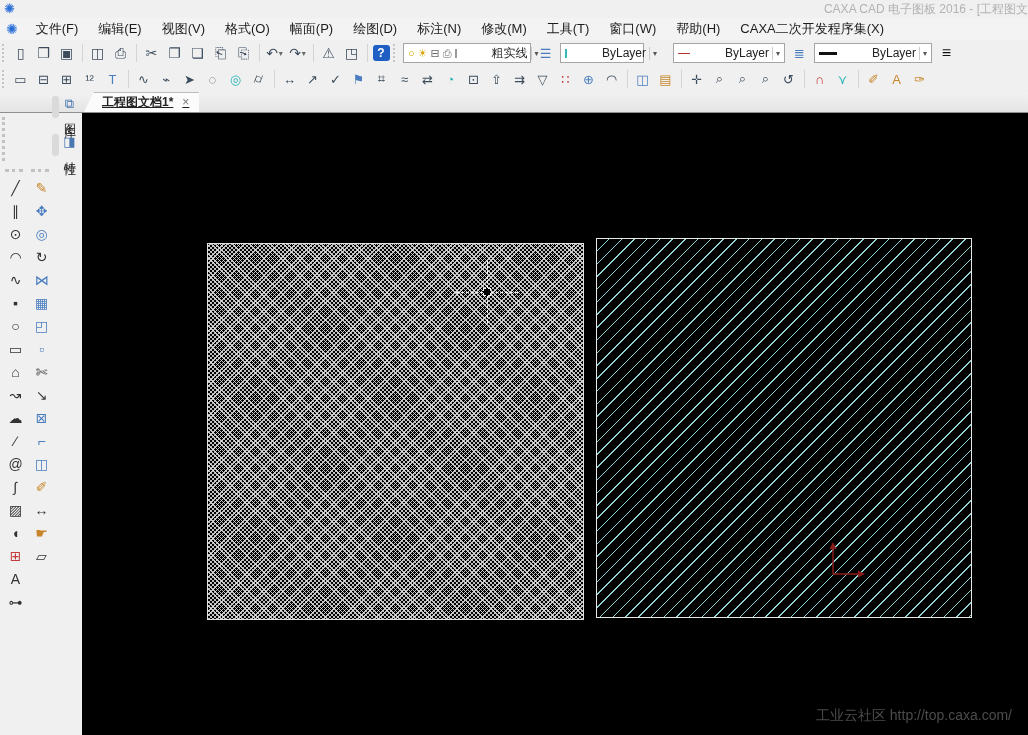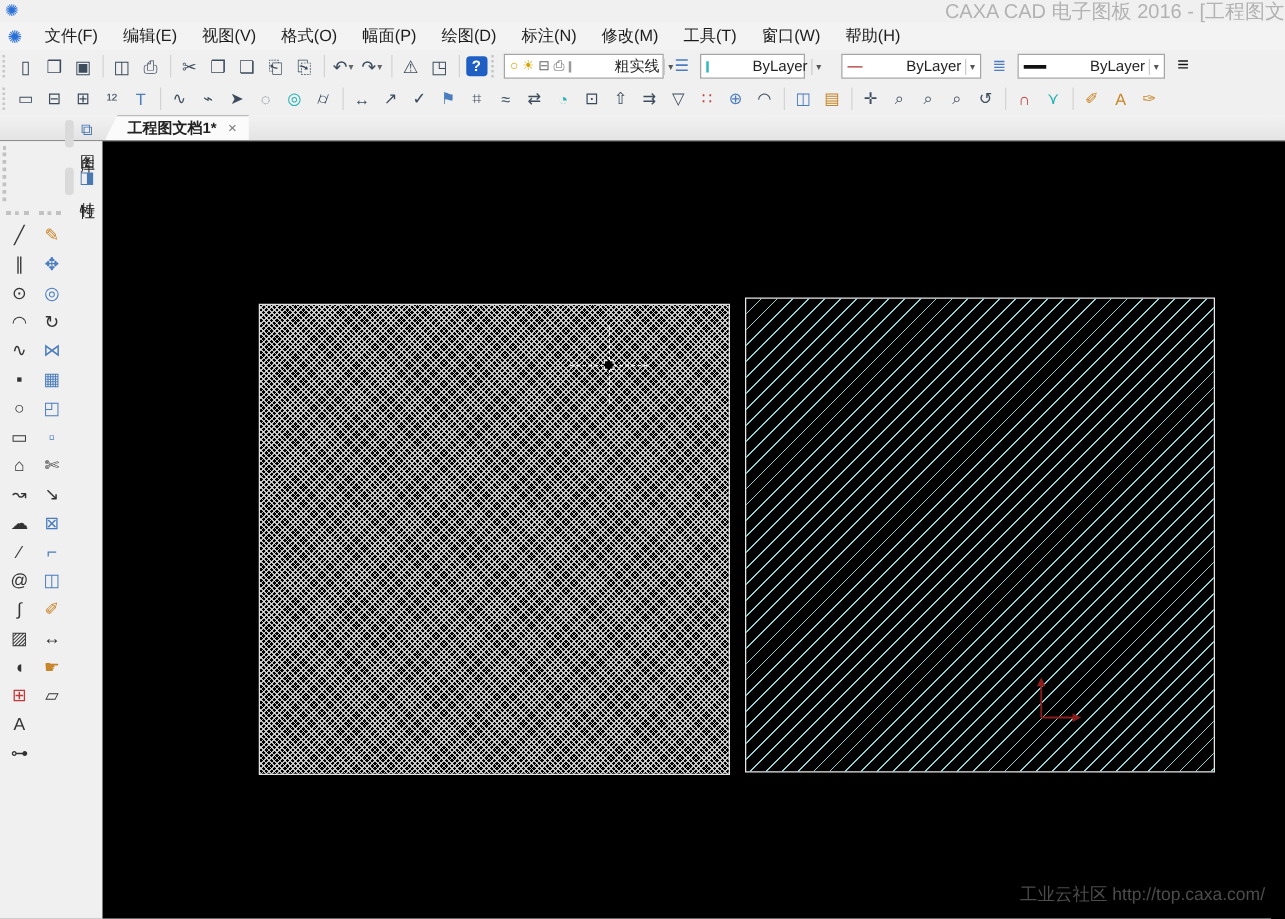--- a/index.html
+++ b/index.html
@@ -2,21 +2,21 @@
 <html><head>
 <meta charset="utf-8">
 <style>
   * { margin:0; padding:0; box-sizing:border-box; }
   body { font-family:"Liberation Sans","DejaVu Sans",sans-serif; background:#888; }
   .app { position:relative; width:1028px; height:735px; background:#f0f0f0; overflow:hidden; }
 
   
   .titlebar { height:18px; display:flex; align-items:center; background:#f0f0f0; overflow:hidden; }
   .titlebar .logo { font-size:13px; color:#2a6fd6; margin-left:4px; line-height:18px; }
-  .titlebar .title { margin-left:auto; font-size:16px; color:#b2b2b2; white-space:nowrap; }
+  .titlebar .title { margin-left:auto; font-size:12px; color:#b2b2b2; white-space:nowrap; }
 
   
   .menubar { height:22px; display:flex; align-items:center; background:#f3f3f3; overflow:hidden; }
   .menubar .logo { font-size:14px; color:#2a6fd6; margin:0 8px 0 6px; }
   .menu-item { font-size:13px; color:#1c1c1c; padding:0 10px; line-height:22px; white-space:nowrap; cursor:default; }
 
   
   .toolbar { height:26px; display:flex; align-items:center; background:#f0f0f0; overflow:hidden; }
   .tgroup { display:flex; align-items:center; height:26px; }
   .tgrip { width:5px; height:18px; border-left:2px dotted #c6c6c6; margin:0 2px; }
@@ -39,21 +39,21 @@
   .combo .mini { font-size:11px; line-height:11px; color:#666; }
   .combo .mini.yellow { color:#d9a400; }
   .sq { width:9px; height:9px; background:#fff; border:1px solid #35b8b8; display:inline-block; }
   .line-sample-red { width:30px; height:0; border-top:1px solid #b03030; }
   .line-sample-black { width:30px; height:3px; background:#111; }
   .lw-icon .g { font-weight:bold; font-size:16px; color:#111; }
   .lmgr .g, .ltm .g { color:#4a7dbf; font-size:13px; }
 
   
   .tabbar { height:21px; background:linear-gradient(#f2f2f2,#e4e4e4); border-bottom:1px solid #8f8f8f; display:flex; align-items:flex-end; padding-left:84px; }
-  .doc-tab { height:20px; background:#fbfbfb; clip-path:polygon(10px 0, 100% 0, 100% 100%, 0 100%); display:flex; align-items:center; padding:0 10px 0 18px; font-size:12px; font-weight:bold; color:#222; box-shadow:inset 0 1px 0 #bbb; }
+  .doc-tab { height:20px; background:#fbfbfb; clip-path:polygon(10px 0, 100% 0, 100% 100%, 0 100%); display:flex; align-items:center; padding:0 10px 0 18px; font-size:12px; font-weight:bold; color:#222; box-shadow:inset 0 1px 0 #bbb;text-decoration:underline; }
   .doc-tab .close { margin-left:9px; font-weight:normal; color:#777; font-size:12px; cursor:default; }
 
   
   .main { display:flex; height:622px; }
   .leftpanel { width:82px; background:#f0f0f0; position:relative; flex:none; }
   .vhandle { position:absolute; left:2px; top:4px; width:3px; height:44px; border-left:3px dotted #c2c2c2; }
   .hhandle { position:absolute; top:56px; width:18px; height:3px; border-top:3px dotted #c2c2c2; }
   .hhandle.c1 { left:5px; } .hhandle.c2 { left:31px; }
   .toolgrid { position:absolute; top:64px; left:3px; display:grid; grid-template-columns:25px 25px; grid-auto-rows:22px; column-gap:1px; row-gap:1px; }
   .ltool { display:flex; align-items:center; justify-content:center; font-size:14px; color:#333; border:1px solid transparent; cursor:default; }
@@ -101,20 +101,21 @@
       <span class="menu-item">编辑(E)</span>
       <span class="menu-item">视图(V)</span>
       <span class="menu-item">格式(O)</span>
       <span class="menu-item">幅面(P)</span>
       <span class="menu-item">绘图(D)</span>
       <span class="menu-item">标注(N)</span>
       <span class="menu-item">修改(M)</span>
       <span class="menu-item">工具(T)</span>
       <span class="menu-item">窗口(W)</span>
       <span class="menu-item">帮助(H)</span>
+      <span class="menu-item">CAXA二次开发程序集(X)</span>
     </div>
 
   <div class="toolbar toolbar1">
     <span class="tgrip"></span>
     <div class="tgroup">
 
     <span class="tbtn">
           <span class="g">▯</span>
         </span>
         <span class="tbtn">

